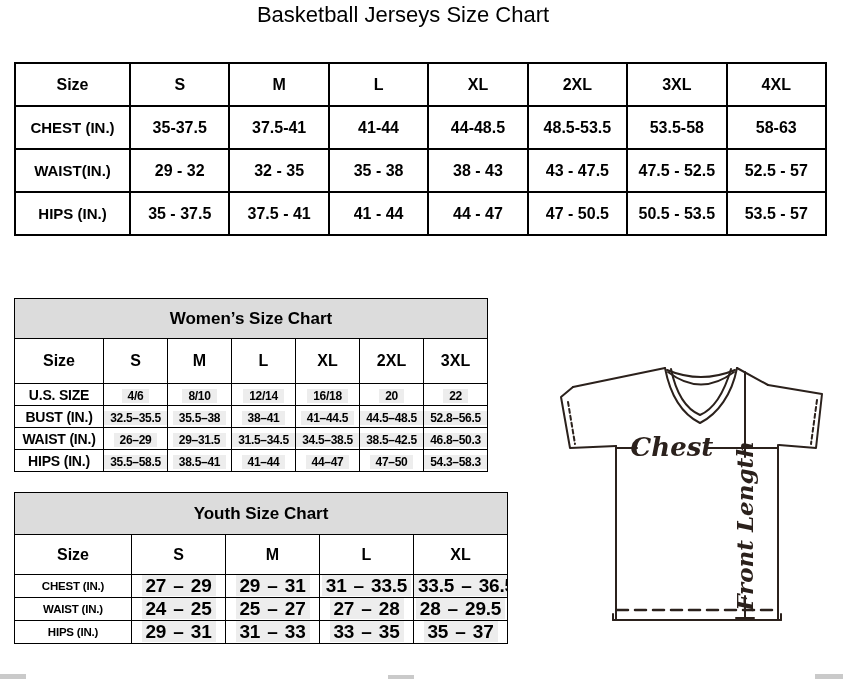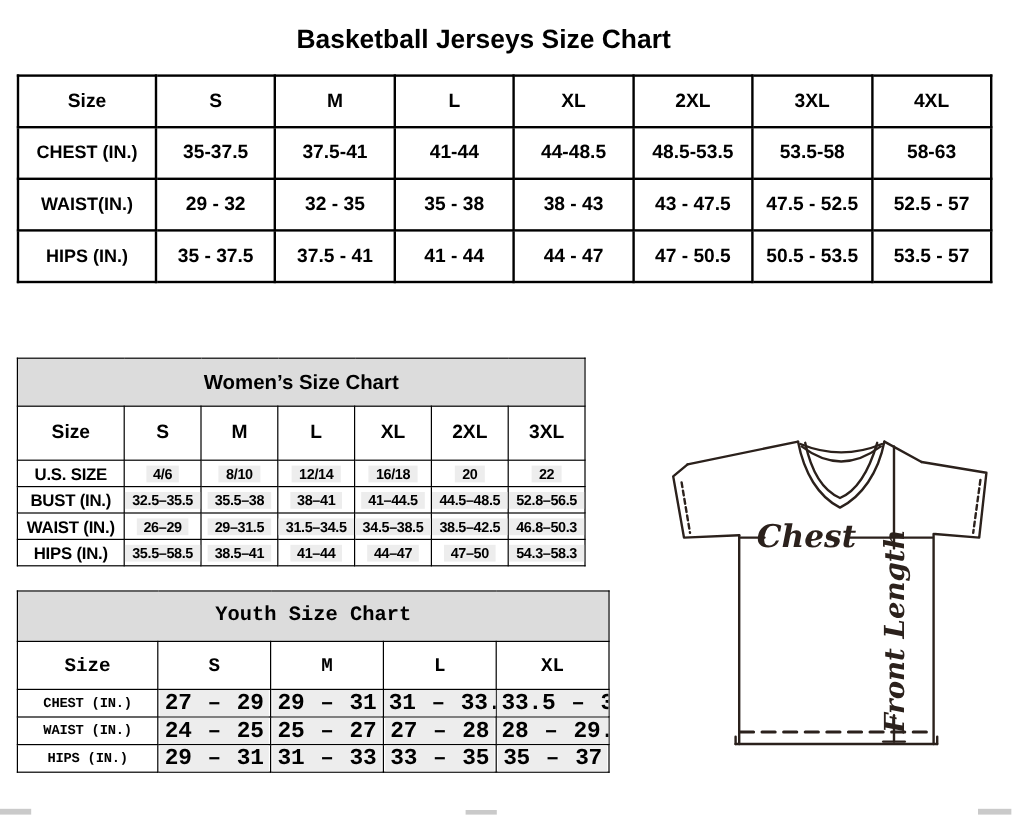--- a/index.html
+++ b/index.html
@@ -1,20 +1,20 @@
 <!DOCTYPE html>
 <html><head>
 <meta charset="utf-8">
 <style>
   html,body{margin:0;padding:0;width:843px;height:679px;background:#ffffff;overflow:hidden;}
   body{position:relative;font-family:"Liberation Sans",sans-serif;color:#000;}
 
   .page-title{
-    position:absolute;top:20px;left:0;width:806px;text-align:center;
-    font-size:22px;font-weight:bold;letter-spacing:0;
+    position:absolute;top:2px;left:0;width:806px;text-align:center;
+    font-size:22px;font-weight:normal;letter-spacing:0;
   }
 
   table{border-collapse:collapse;table-layout:fixed;position:absolute;background:#fff;}
   th,td{border:2px solid #000;text-align:center;vertical-align:middle;padding:0;overflow:hidden;white-space:nowrap;}
   .title-bar{background:#dcdcdc;font-size:17px;font-weight:bold;}
   .colhead{font-size:16px;font-weight:bold;}
   .rowlabel{font-weight:bold;border-radius:15px;}
   .val{font-weight:bold;}
 
   
@@ -30,21 +30,21 @@
   .t-womens{left:14px;top:298px;width:474px;}
   .t-womens th,.t-womens td{border-width:1.5px;}
   .t-womens .col-label{width:89px;}
   .t-womens .title-row{height:40px;}
   .t-womens .colhead-row{height:45px;}
   .t-womens tbody tr{height:22px;}
   .t-womens .rowlabel{font-size:14px;letter-spacing:-0.2px;}
   .t-womens .val{font-size:12px;letter-spacing:-0.3px;background:#ededed;padding:0 6px;}
 
   
-  .t-youth{left:14px;top:492px;width:494px;font-family:Liberation Mono, monospace;}
+  .t-youth{left:14px;top:492px;width:494px;}
   .t-youth th,.t-youth td{border-width:1.5px;}
   .t-youth .col-label{width:117px;}
   .t-youth .title-row{height:42px;}
   .t-youth .colhead-row{height:40px;}
   .t-youth tbody tr{height:23px;}
   .t-youth .rowlabel{font-size:11.5px;letter-spacing:-0.2px;}
   .t-youth .val{font-size:19px;letter-spacing:-0.2px;word-spacing:2px;background:#ededed;padding:0 4px;}
 
   .jersey-svg{position:absolute;left:556px;top:360px;}
 

